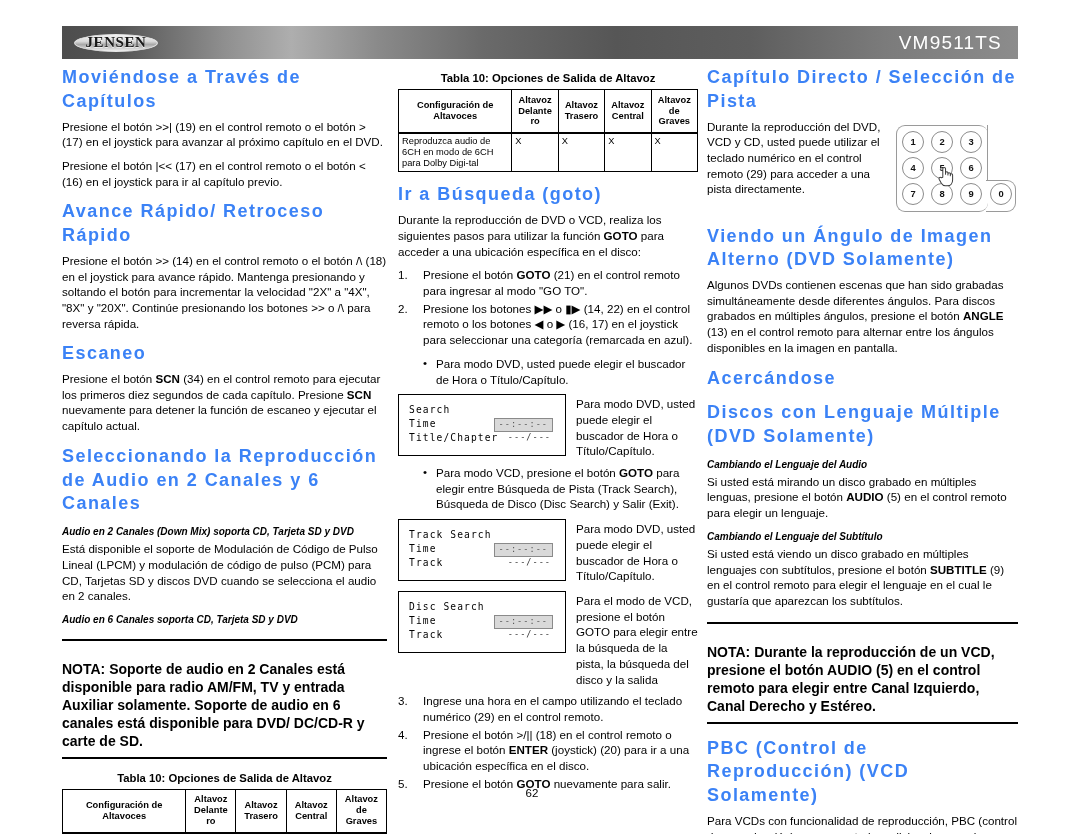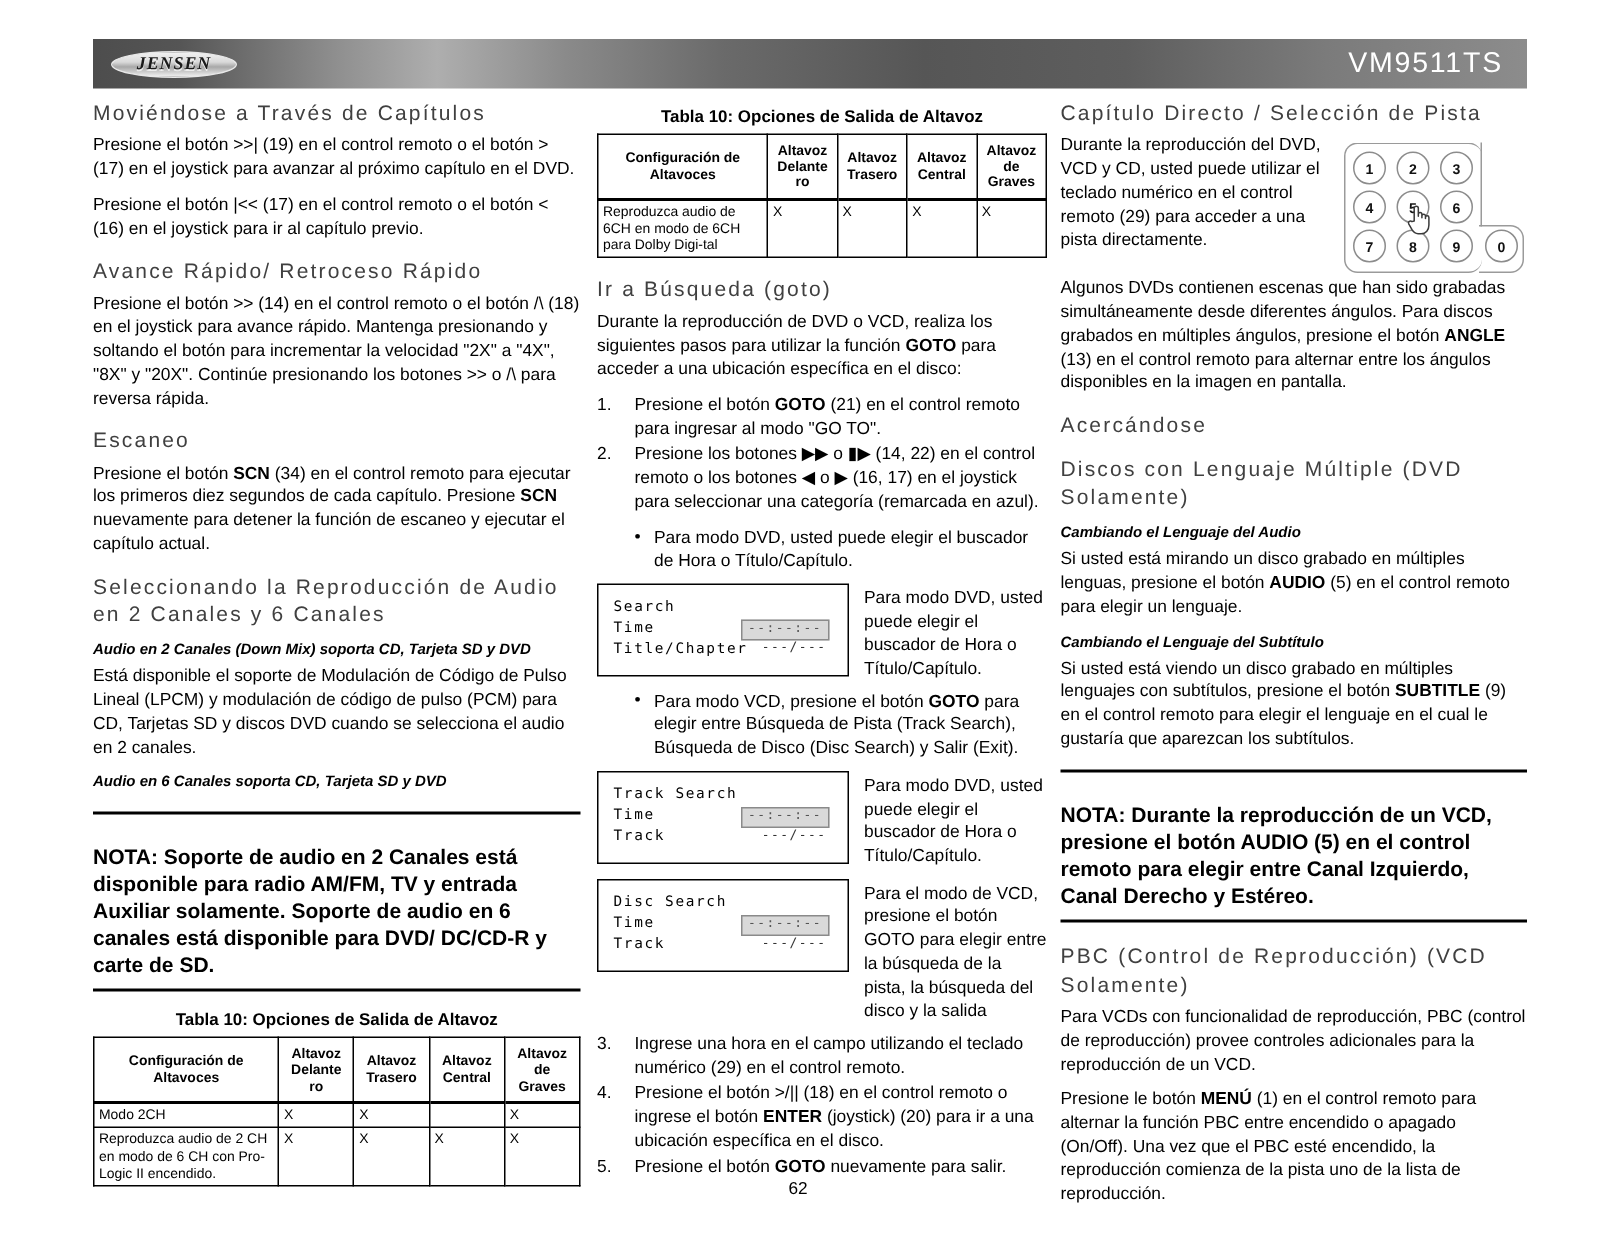--- a/index.html
+++ b/index.html
@@ -46,25 +46,24 @@
     background: linear-gradient(to bottom, #f2f2f2 0%, #d9d9d9 40%, #a8a8a8 60%, #efefef 100%);
     border: 1px solid #e8e8e8;
     display: flex;
     align-items: center;
     justify-content: center;
     box-sizing: border-box;
   }
   .logo-text {
     font-family: "Liberation Serif", serif;
     font-weight: bold;
-    font-size: 12px;
+    font-size: 15px;
     letter-spacing: 0.6px;
     color: #1a1a1a;
     text-shadow: 0 1px 0 rgba(255,255,255,.7);
-    font-style: italic;
   }
   .model {
     margin-right: 16px;
     color: #ffffff;
     font-size: 19px;
     letter-spacing: 1.2px;
     font-family: "Liberation Sans", sans-serif;
   }
 
   
@@ -72,26 +71,26 @@
     position: absolute;
     top: 66px;
     box-sizing: border-box;
   }
   .col-left  { left: 62px;  width: 325px; }
   .col-mid   { left: 398px; width: 300px; }
   .col-right { left: 707px; width: 311px; }
 
   
   h2.sect {
-    font-size: 14px;
-    font-weight: normal;
+    font-size: 18px;
+    font-weight: bold;
     letter-spacing: 1.45px;
     margin: 11px 0 5px 0;
     line-height: 1.32;
-    color: #404040;
+    color: #3b82f6;
   }
   h2.sect:first-child { margin-top: 0; }
   h3.sub {
     font-size: 10px;
     font-weight: bold;
     font-style: italic;
     margin: 9px 0 3px 0;
     line-height: 1.3;
   }
   p.body {
@@ -505,20 +504,21 @@
         <div class="key" style="left:41px;  top:60px;">8</div>
         <div class="key" style="left:70px;  top:60px;">9</div>
         <div class="key" style="left:100px; top:60px;">0</div>
 
         <svg class="cursor-hand" viewBox="0 0 18 24" xmlns="http://www.w3.org/2000/svg">
           <path d="M6.6 13.4 V4.2 a1.5 1.5 0 0 1 3 0 V10 v-1.4 a1.3 1.3 0 0 1 2.6 0 V11 v-1.2 a1.3 1.3 0 0 1 2.6 0 V11.6 v-0.7 a1.25 1.25 0 0 1 2.5 0 v5.4 c0 3.6-2.2 6.4-5.6 6.4 h-2.3 c-2.4 0-3.3-1.1-4.4-2.9 L2.6 15.6 a1.45 1.45 0 0 1 2.3-1.7 z" fill="#ffffff" stroke="#3a3a3a" stroke-width="1.1" stroke-linejoin="round"></path>
         </svg>
       </div>
     </div>
 
+    <h2 class="sect">Viendo un Ángulo de Imagen Alterno (DVD Solamente)</h2>
     <p class="body">Algunos DVDs contienen escenas que han sido grabadas simultáneamente desde diferentes ángulos. Para discos grabados en múltiples ángulos, presione el botón <span class="b">ANGLE</span> (13) en el control remoto para alternar entre los ángulos disponibles en la imagen en pantalla.</p>
 
     <h2 class="sect">Acercándose</h2>
 
     <h2 class="sect">Discos con Lenguaje Múltiple (DVD Solamente)</h2>
     <h3 class="sub">Cambiando el Lenguaje del Audio</h3>
     <p class="body">Si usted está mirando un disco grabado en múltiples lenguas, presione el botón <span class="b">AUDIO</span> (5)  en el control remoto para elegir un lenguaje.</p>
     <h3 class="sub">Cambiando el Lenguaje del Subtítulo</h3>
     <p class="body">Si usted está viendo un disco grabado en múltiples lenguajes con subtítulos, presione el botón <span class="b">SUBTITLE</span> (9) en el control remoto para elegir el lenguaje en el cual le gustaría que aparezcan los subtítulos.</p>
 

